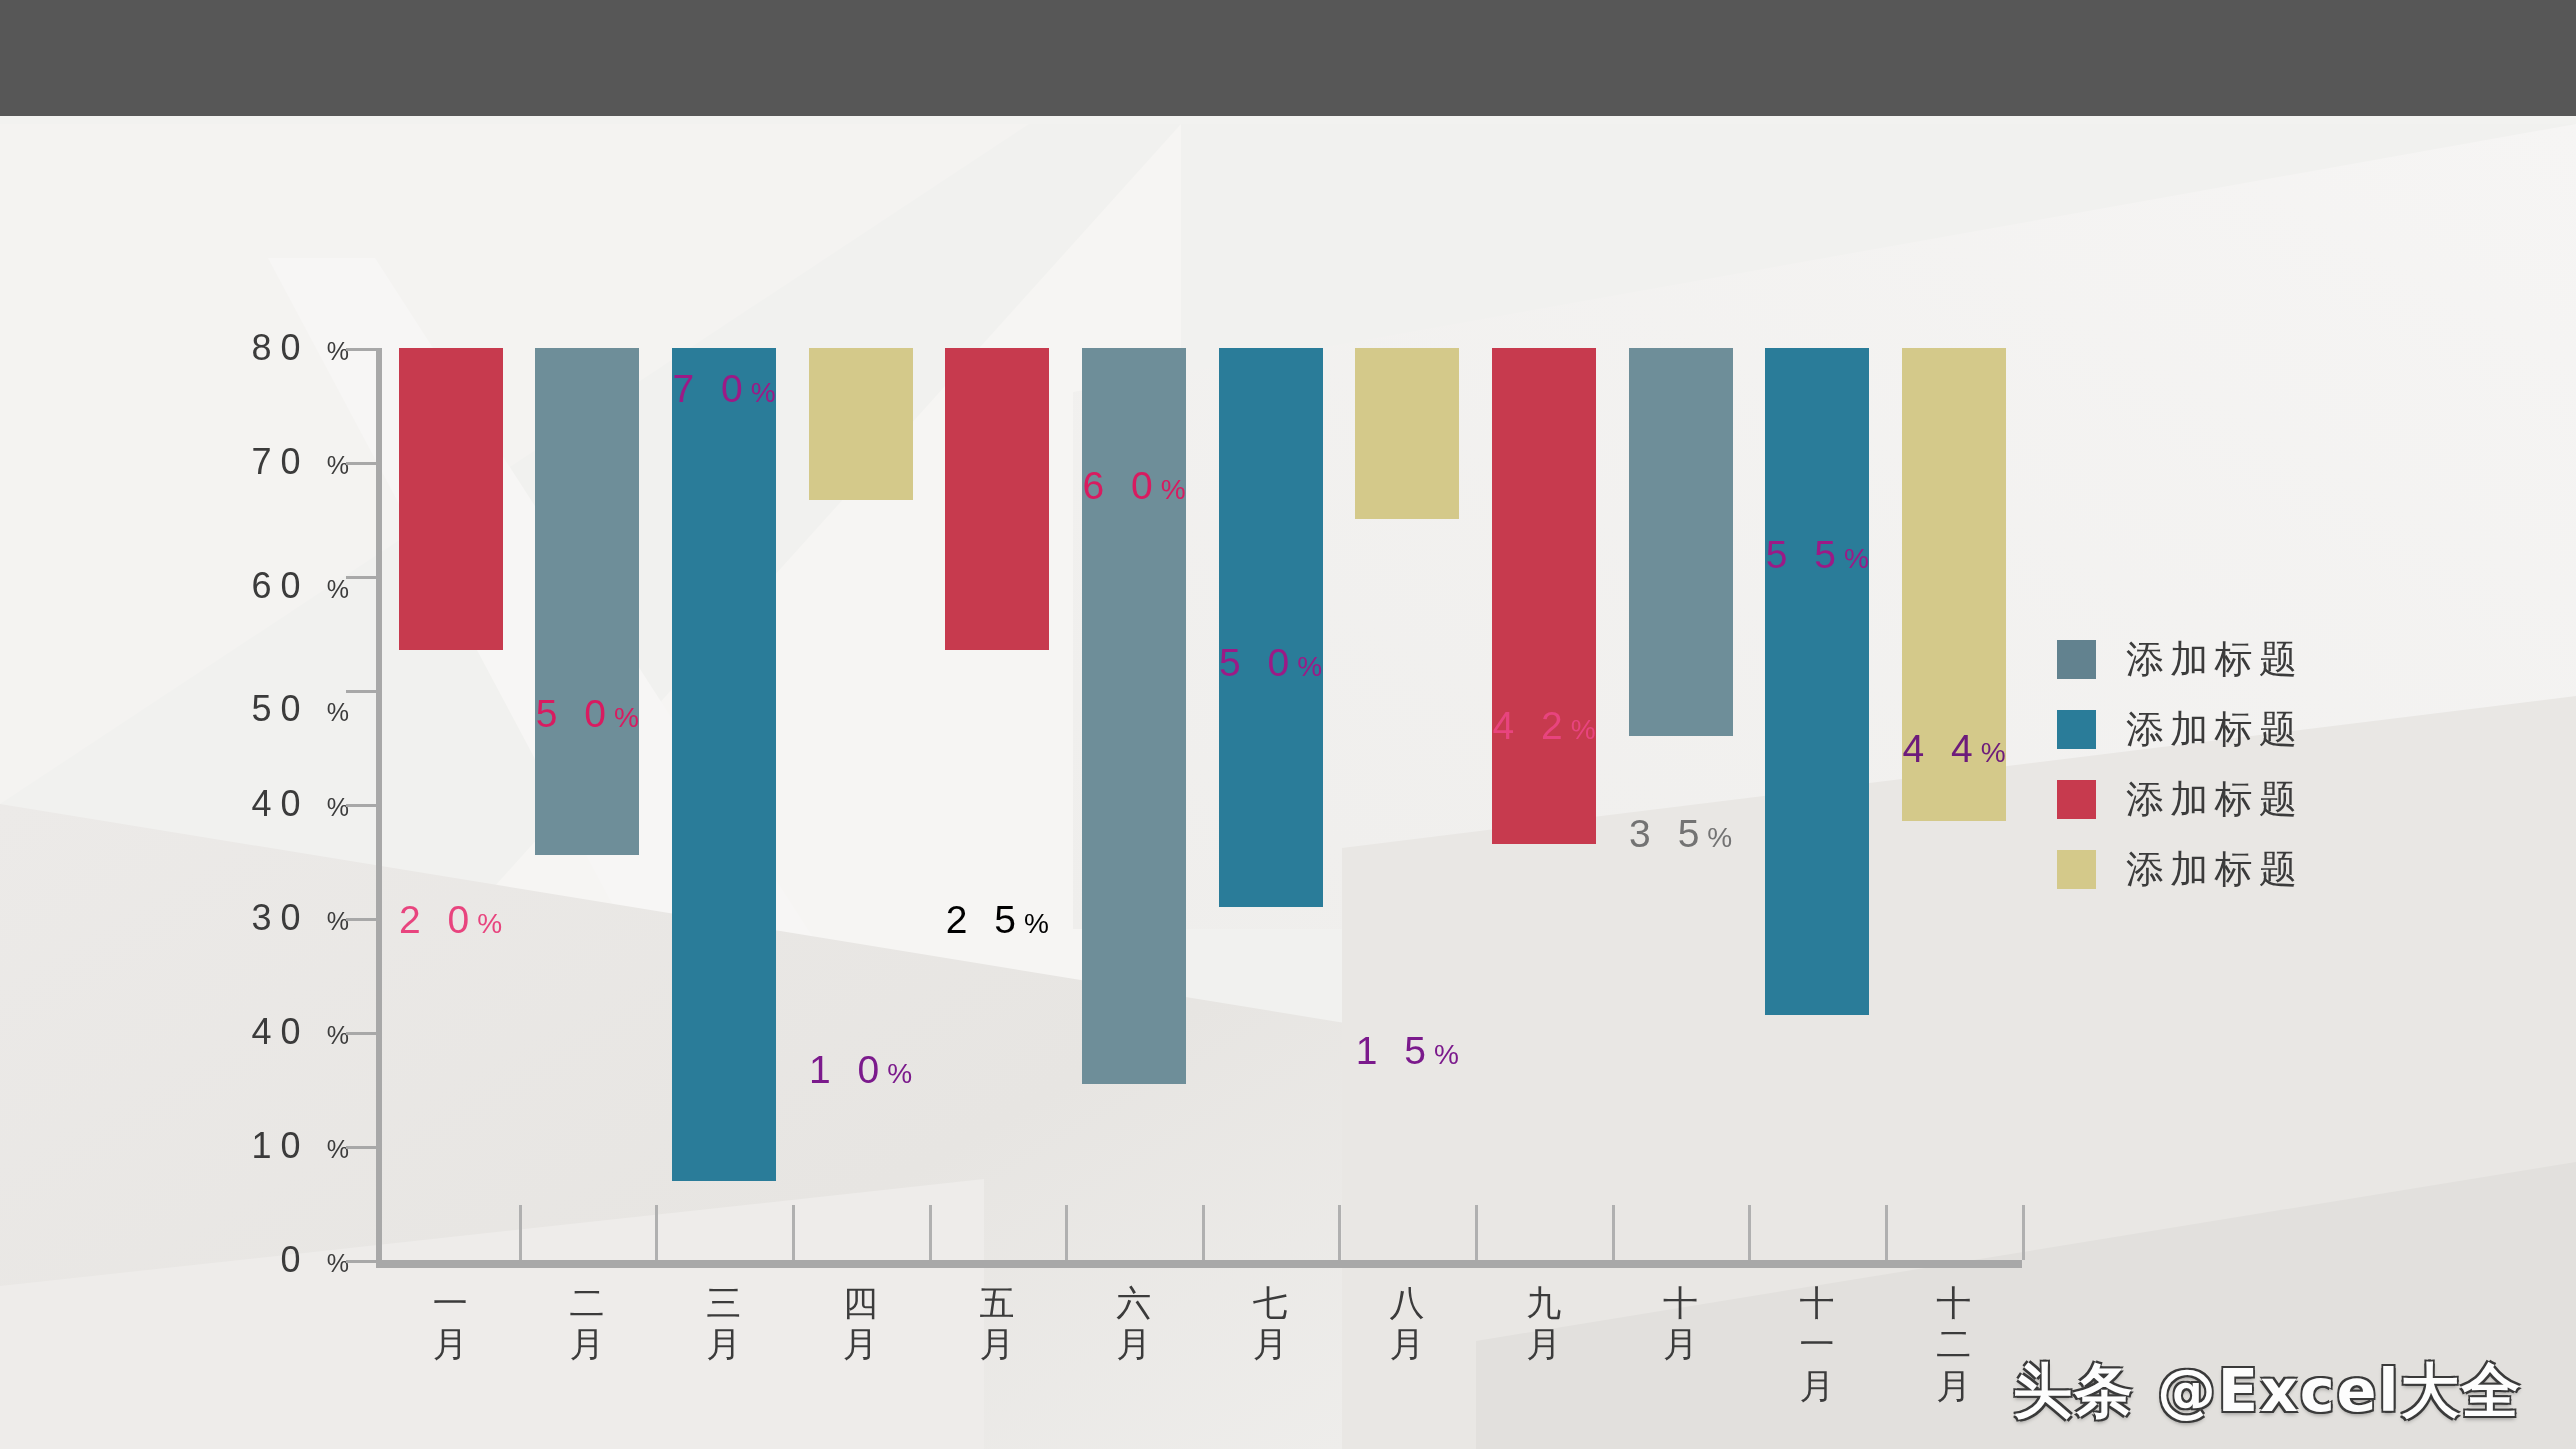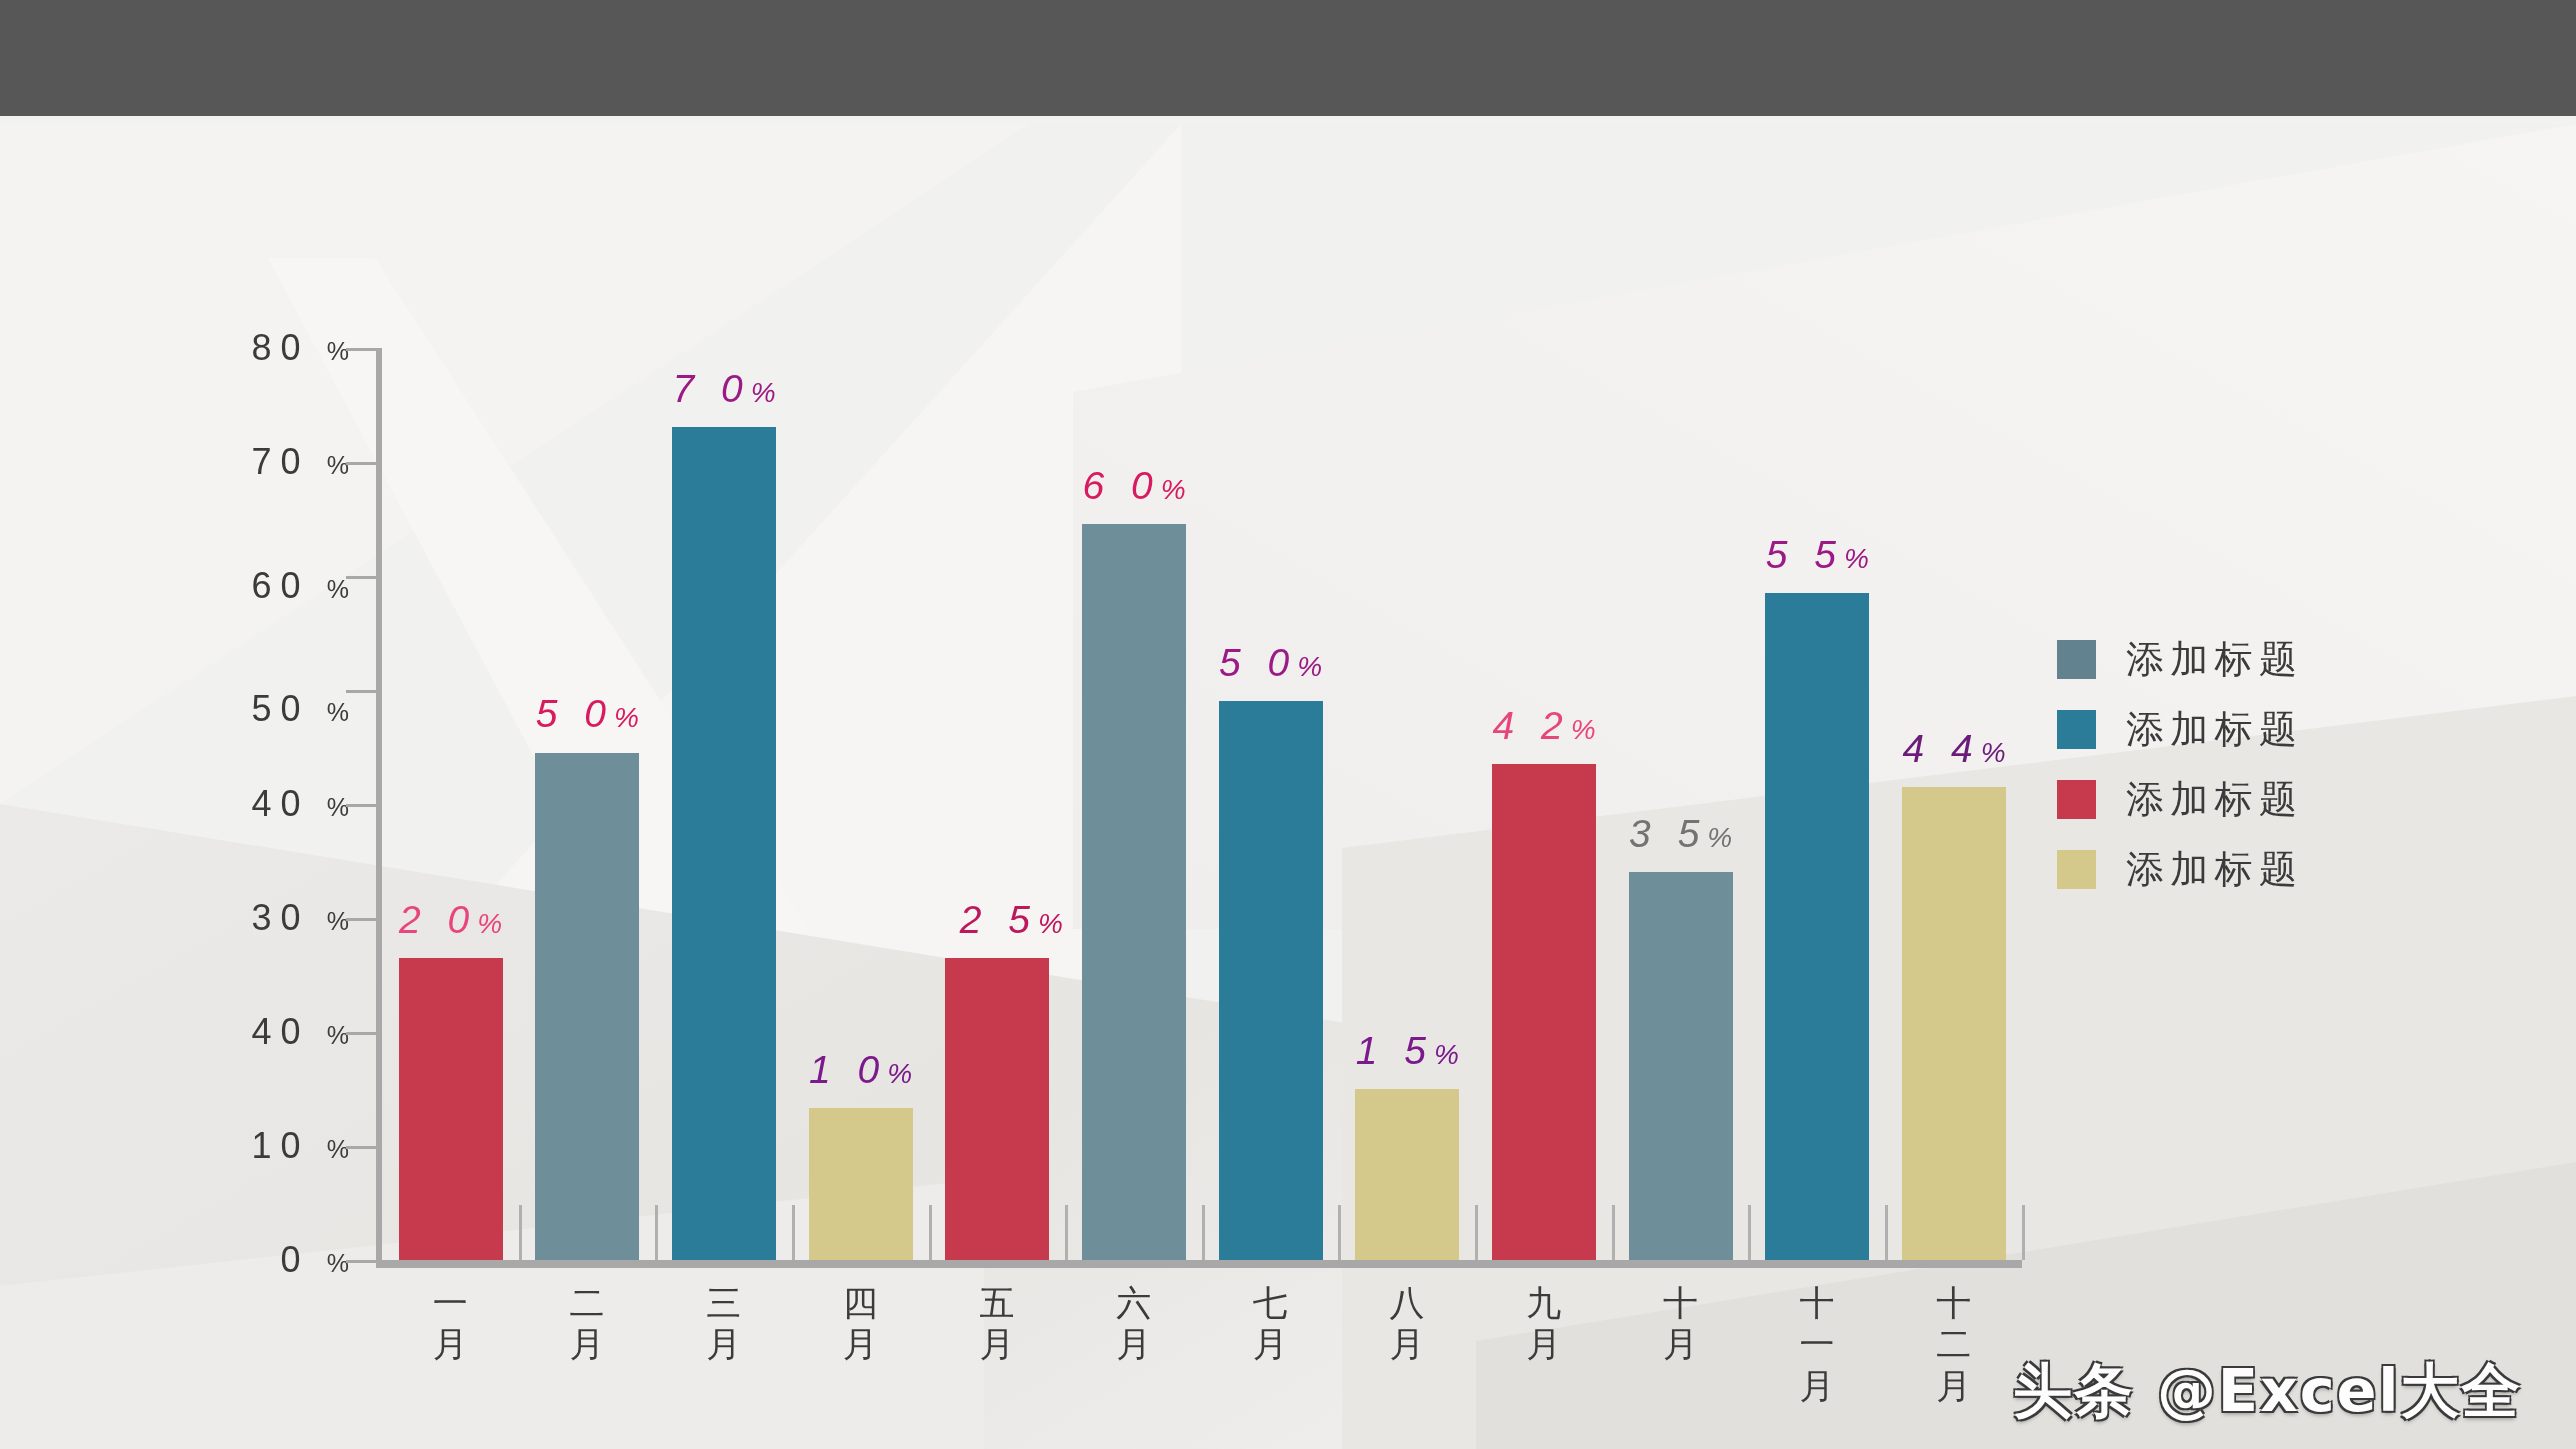--- a/index.html
+++ b/index.html
@@ -78,21 +78,21 @@
   .ylab-row .pct { font-size:25px; letter-spacing:0; margin-left:-1.8px; }
 
   
   #bars {
     position:absolute; left:6.3px; top:0; width:1640px; height:912px;
     display:flex; align-items:flex-end;
   }
   .slot {
     position:relative; height:100%;
     flex:1 1 0;
-    display:flex; flex-direction:column; justify-content:flex-end; align-items:center;font-style:italic;
+    display:flex; flex-direction:column; align-items:center;
   }
   .bar { width:76%; }
   .vlabel {
     position:absolute; left:50%; transform:translateX(-50%);
     white-space:nowrap; font-size:39px; font-weight:400;
     letter-spacing:8px;
   }
   .vlabel .pct { font-size:28px; letter-spacing:0; }
 
   
@@ -189,21 +189,21 @@
         </div>
         <div class="slot">
           <div class="vlabel" style="bottom: 849px; color: rgb(156, 26, 134);"><span>7 0</span><span class="pct">%</span></div>
           <div class="bar" style="height: 833px; background: rgb(42, 124, 153);"></div>
         </div>
         <div class="slot">
           <div class="vlabel" style="bottom: 168px; color: rgb(123, 26, 140);"><span>1 0</span><span class="pct">%</span></div>
           <div class="bar" style="height: 152px; background: rgb(212, 201, 138);"></div>
         </div>
         <div class="slot">
-          <div class="vlabel" style="bottom: 318px; color: #be185d; margin-left: 14px;"><span>2 5</span><span class="pct">%</span></div>
+          <div class="vlabel" style="bottom: 318px; color: #000000;"><span>2 5</span><span class="pct">%</span></div>
           <div class="bar" style="height: 302px; background: rgb(199, 58, 78);"></div>
         </div>
         <div class="slot">
           <div class="vlabel" style="bottom: 752px; color: rgb(216, 27, 96);"><span>6 0</span><span class="pct">%</span></div>
           <div class="bar" style="height: 736px; background: rgb(110, 142, 153);"></div>
         </div>
         <div class="slot">
           <div class="vlabel" style="bottom: 575px; color: rgb(156, 26, 134);"><span>5 0</span><span class="pct">%</span></div>
           <div class="bar" style="height: 559px; background: rgb(42, 124, 153);"></div>
         </div>

